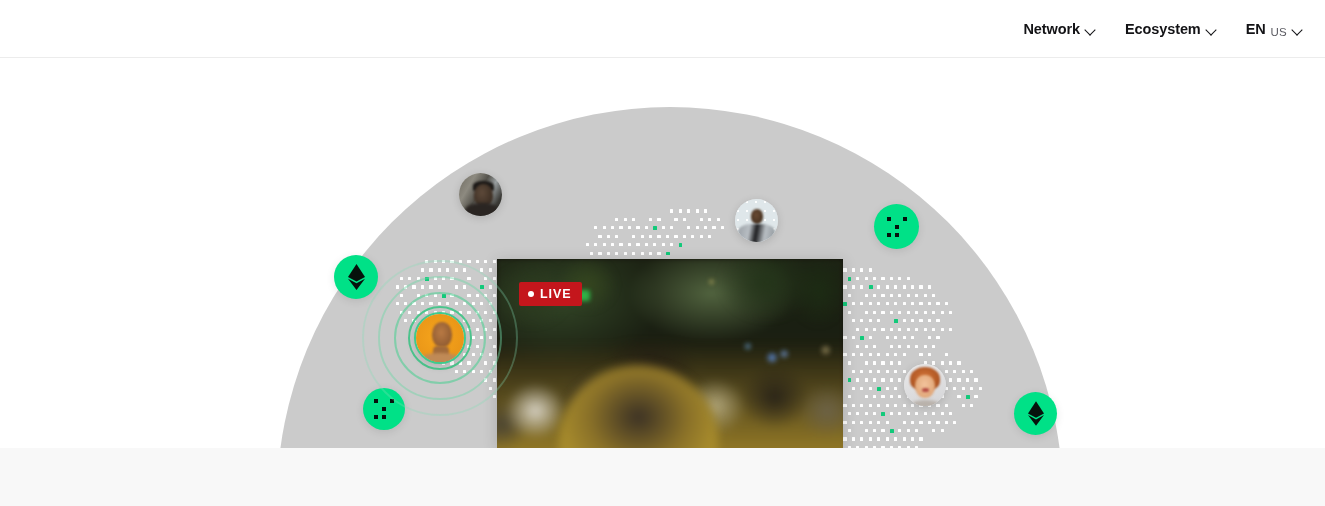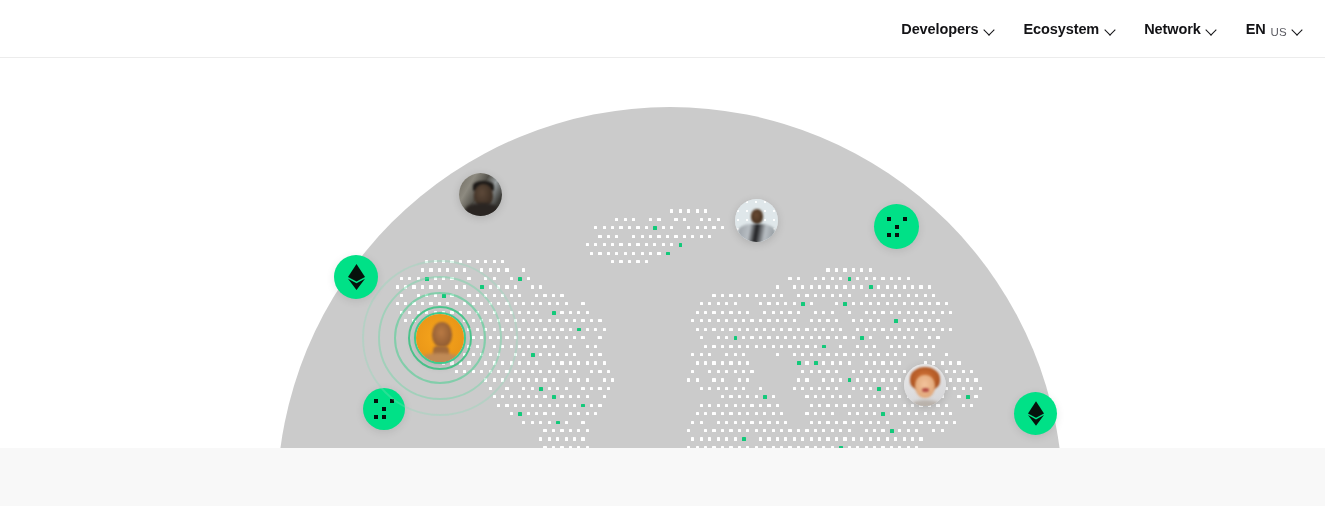--- a/index.html
+++ b/index.html
@@ -431,32 +431,28 @@
 </head>
 <body>
 
 <div id="page">
 
   <header class="header">
 
 
     <nav class="nav">
 
+
       <div class="nav-item">
-        <span>Developers</span>
+        <span>Network</span>
         <span class="chev"></span>
       </div>
 
       <div class="nav-item">
         <span>Ecosystem</span>
-        <span class="chev"></span>
-      </div>
-
-      <div class="nav-item">
-        <span>Network</span>
         <span class="chev"></span>
       </div>
 
       <div class="nav-item lang-item">
         <span class="lang-en">EN</span>
         <span class="lang-us">US</span>
         <span class="chev"></span>
       </div>
 
     </nav>
@@ -1412,20 +1408,34 @@
             <span class="gd" style="left: 587.507px; top: 338.934px;"></span>
             <span class="gd" style="left: 595.956px; top: 338.934px;"></span>
             <span class="gd" style="left: 604.406px; top: 338.934px;"></span>
             <span class="gd" style="left: 612.855px; top: 338.934px;"></span>
             <span class="gd" style="left: 621.305px; top: 338.934px;"></span>
             <span class="gd" style="left: 629.754px; top: 338.934px;"></span>
             <span class="gd" style="left: 638.204px; top: 338.934px;"></span>
           </div>
       </div>
 
+      <div class="video-card">
+        <div class="video-scene">
+          <div class="vs-sky"></div>
+          <div class="vs-trees"></div>
+          <div class="vs-greensign"></div>
+          <div class="vs-lights"></div>
+          <div class="vs-crowd"></div>
+          <div class="vs-front"></div>
+        </div>
+        <div class="live-badge">
+          <span class="live-dot"></span>
+          <span>LIVE</span>
+        </div>
+      </div>
 
       <div class="node" style="left:334px; top:196px;">
         <div class="badge-circle" style="width:44px;height:44px;">
           <svg class="eth-glyph" width="17" height="26" viewBox="0 0 17 26" aria-hidden="true">
             <path d="M8.5 0 L17 13 L8.5 17.6 L0 13 Z" fill="#06120c"></path>
             <path d="M8.5 19.3 L17 14.7 L8.5 26 L0 14.7 Z" fill="#06120c"></path>
           </svg>
         </div>
       </div>
 

